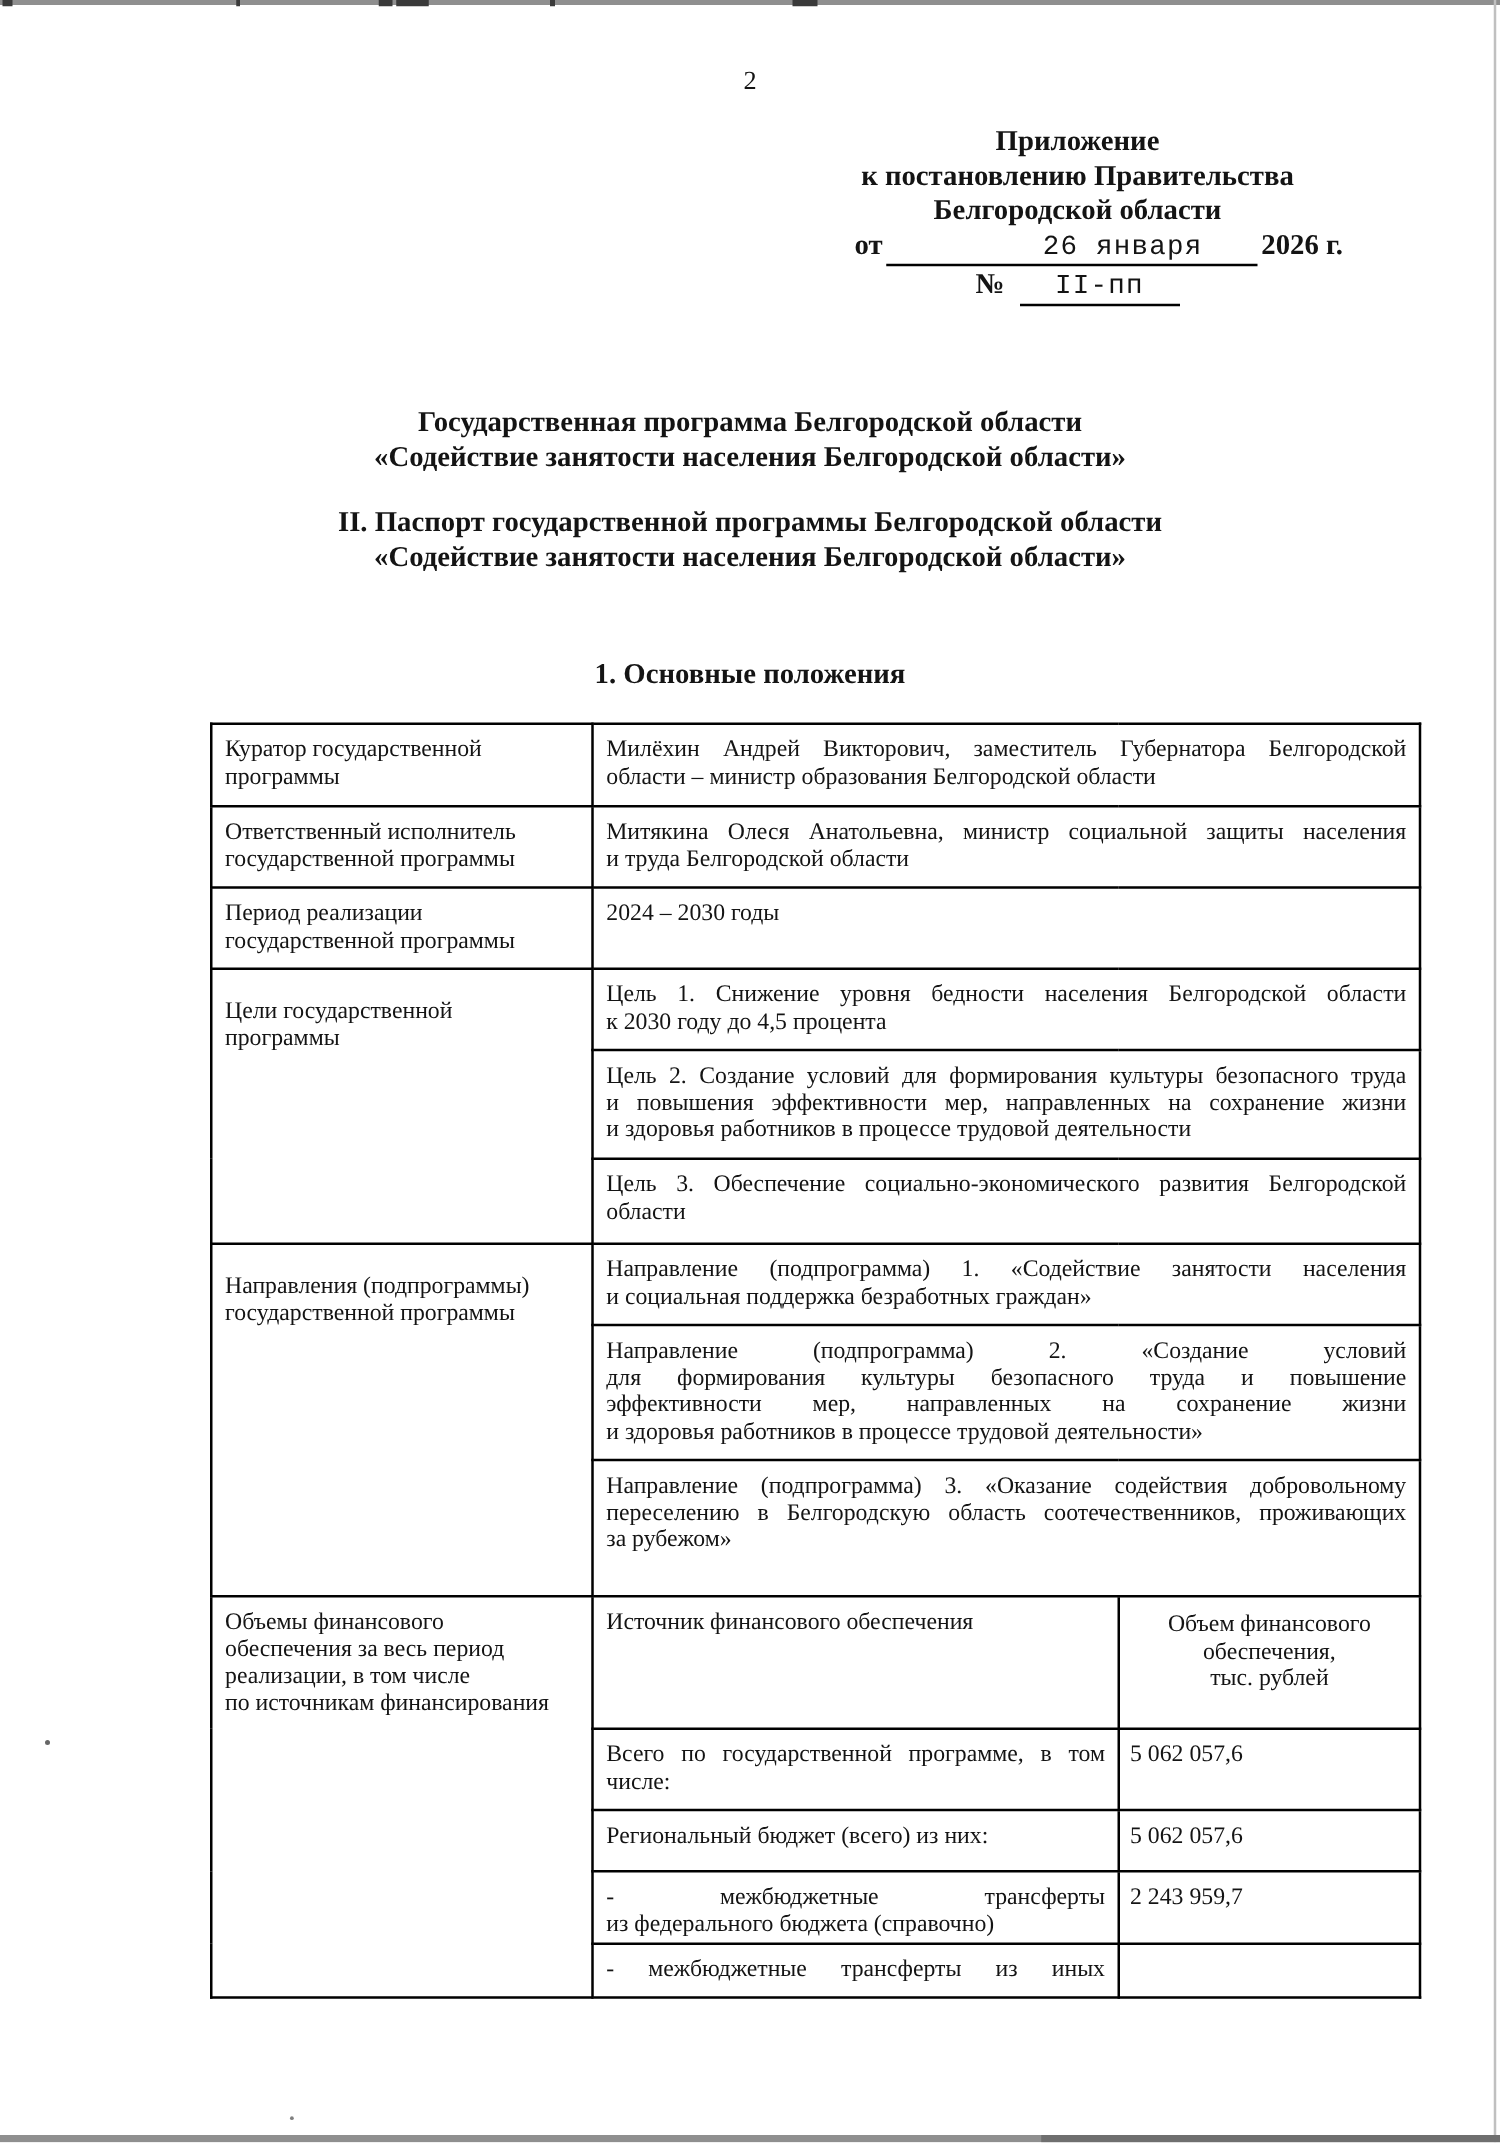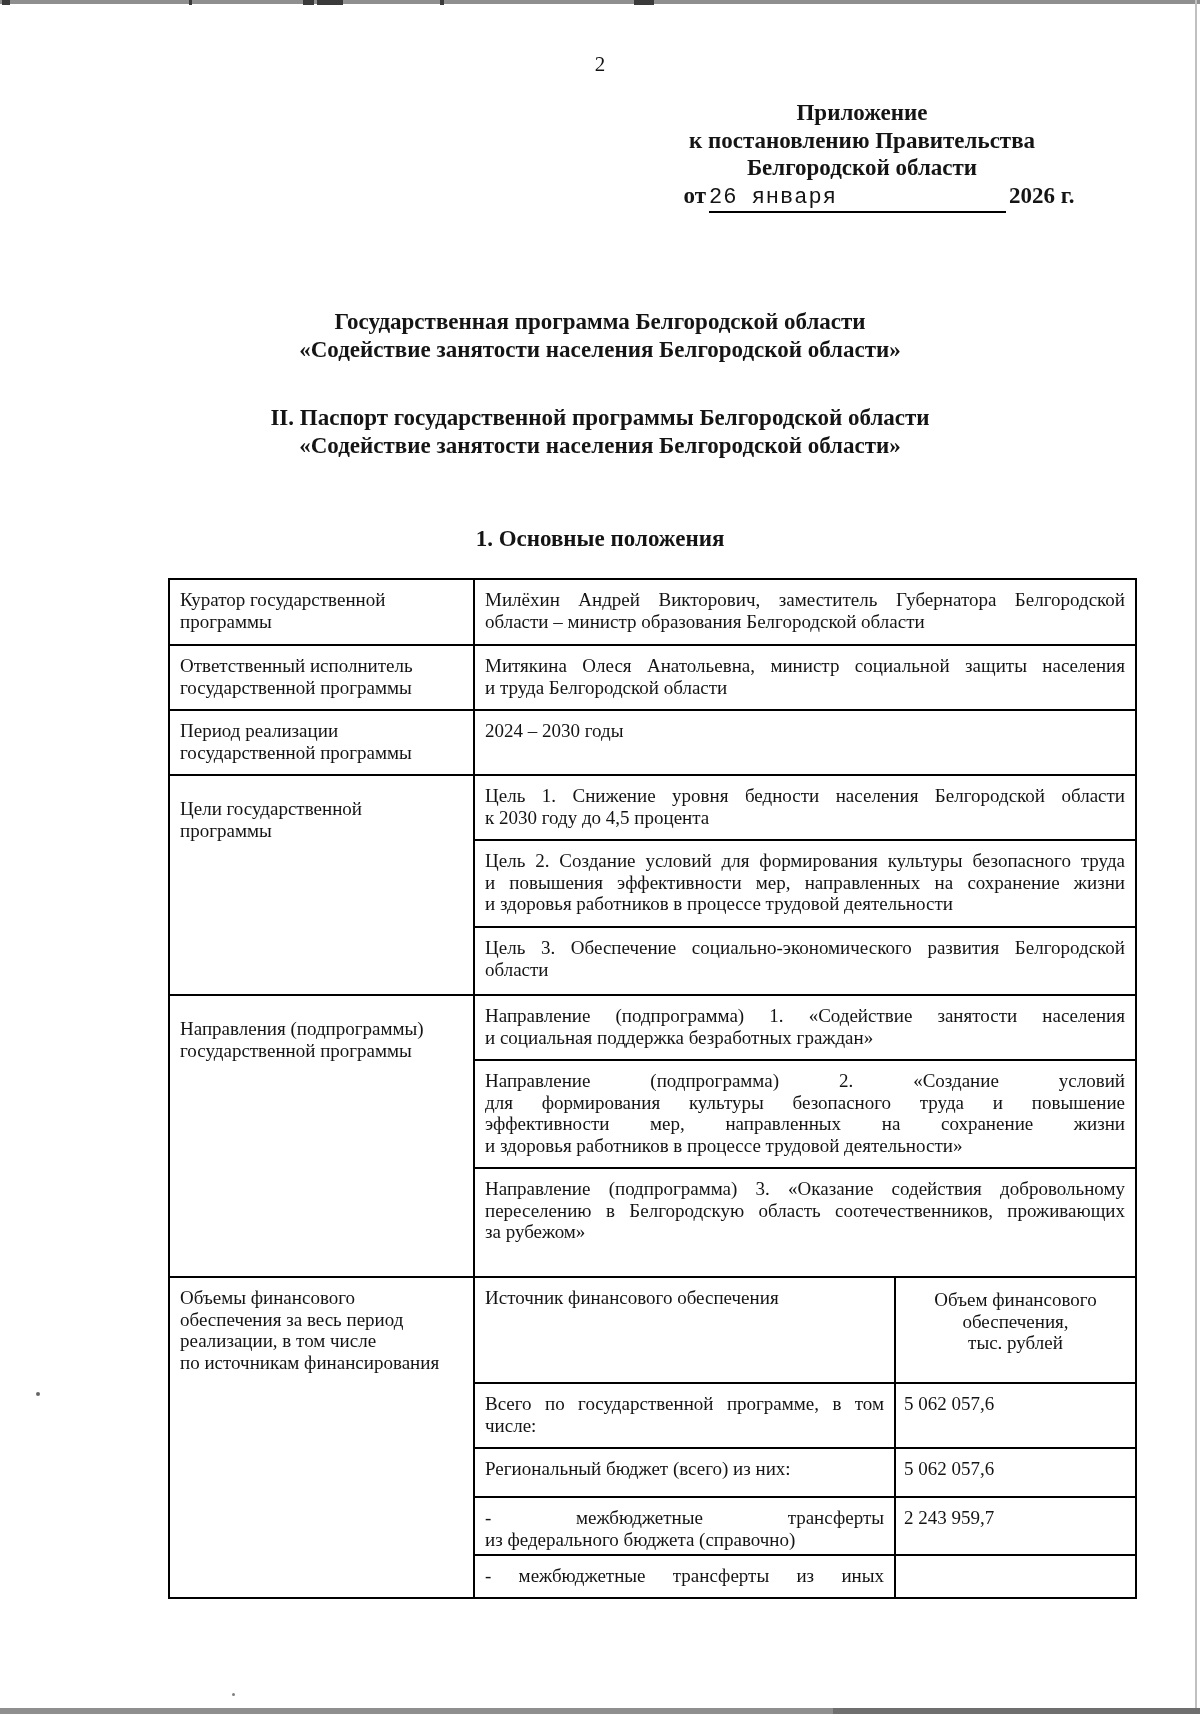--- a/index.html
+++ b/index.html
@@ -22,29 +22,29 @@
     text-align:center; font-size:21px;
   }
 
   .appendix {
     position:absolute; top:99px; left:612px; width:500px;
     text-align:center; font-weight:bold;
     font-size:23px; line-height:27.5px;
   }
   .mono { font-family:"Liberation Mono", monospace; font-weight:normal; font-size:22px; letter-spacing:1px; }
   .ufill { display:inline-block; border-bottom:2px solid #000; vertical-align:baseline; }
-  .u-date { width:253px; margin:0 3px; text-align:left; padding-right:44px; }
+  .u-date { width:253px; margin:0 3px; text-align:right; padding-right:44px; }
   .u-num  { width:128px; margin-left:12px; text-align:center; }
   .date-line { padding-left:34px; white-space:nowrap; }
 
   .title-block {
     position:absolute; left:0; width:1200px; text-align:center;
     font-weight:bold; font-size:23px; line-height:28px;
   }
-  .t1 { top:308px; }
+  .t1 { top:324px; }
   .t2 { top:404px; }
   .t3 { top:481px;margin-top:44px; }
 
   table.doc-table {
     position:absolute; top:578px; left:168px;
     width:967px; border-collapse:collapse; table-layout:fixed;
     font-size:19px; line-height:21.5px;
   }
   .doc-table td {
     border:2px solid #000; vertical-align:top;
@@ -75,20 +75,21 @@
   <div class="dot" style="left:36px;top:1392px;"></div>
   <div class="dot" style="left:232px;top:1693px;width:3px;height:3px;background:#808080;"></div>
 
   <div class="pagenum">2</div>
 
   <div class="appendix">
     <div>Приложение</div>
     <div>к постановлению Правительства</div>
     <div>Белгородской области</div>
     <div class="date-line"><span>от</span><span class="ufill u-date"><span class="mono">26 января</span></span><span>2026 г.</span></div>
+    <div><span>№</span><span class="ufill u-num"><span class="mono">II-пп</span></span></div>
   </div>
 
   <div class="title-block t1">
     <div>Государственная программа Белгородской области</div>
     <div>«Содействие занятости населения Белгородской области»</div>
   </div>
   <div class="title-block t2">
     <div>II. Паспорт государственной программы Белгородской области</div>
     <div>«Содействие занятости населения Белгородской области»</div>
   </div>

